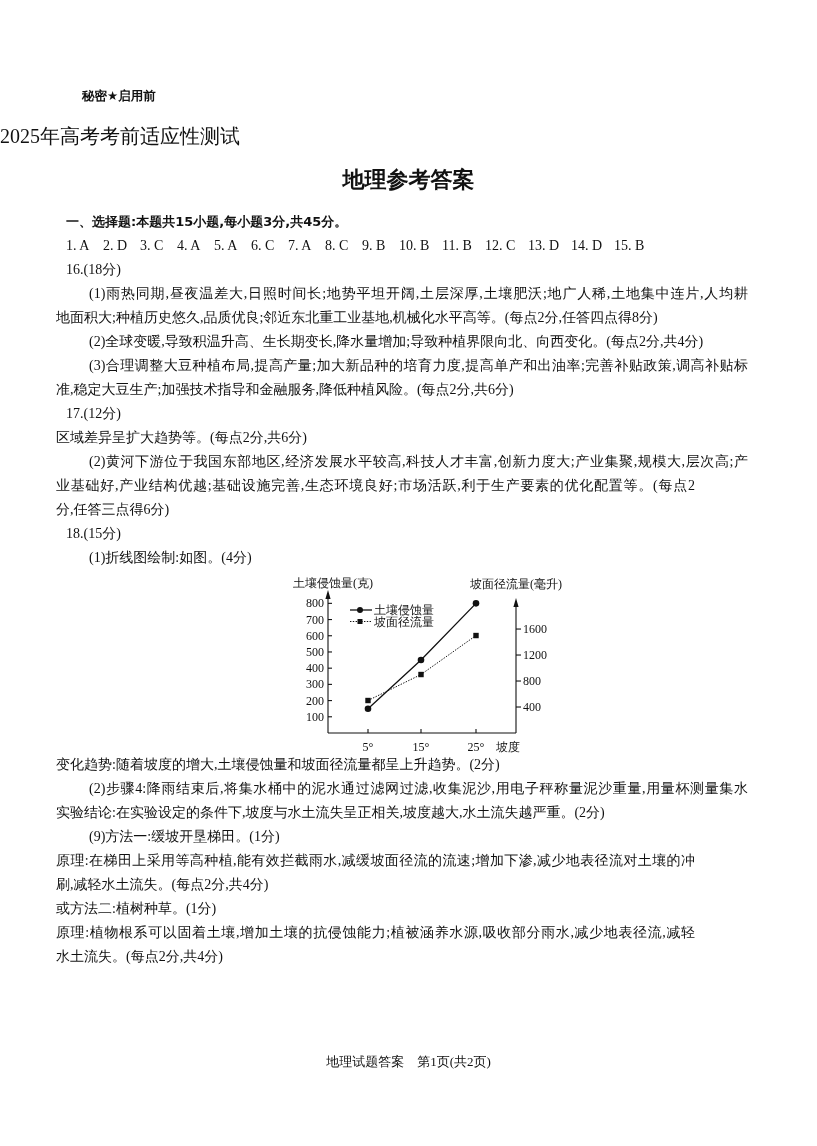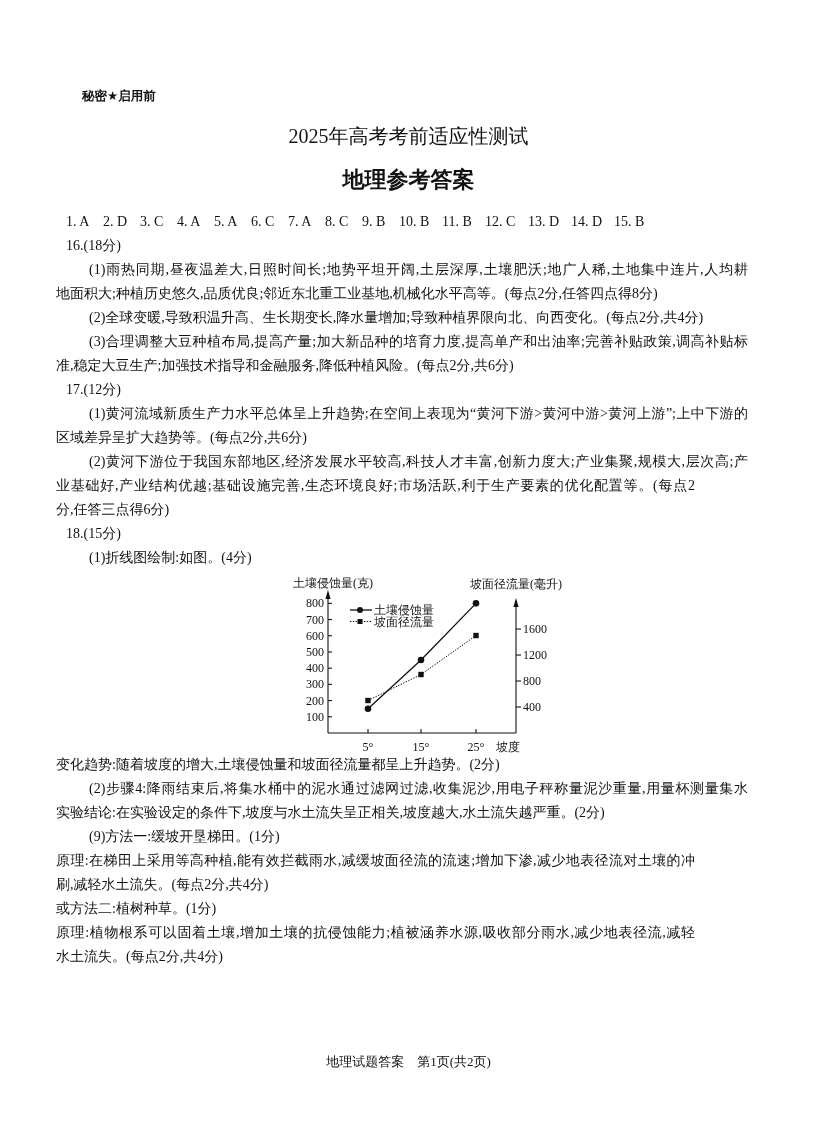--- a/index.html
+++ b/index.html
@@ -1,20 +1,20 @@
 <!DOCTYPE html>
 <html><head>
   <meta charset="utf-8">
   <style>
     html, body { margin:0; padding:0; background:#ffffff; }
     body { width:817px; height:1146px; position:relative; overflow:hidden; color:#111; }
     .serif { font-family:"Liberation Serif","DejaVu Serif",serif; }
     .sans { font-family:"DejaVu Sans","Liberation Sans",sans-serif; }
     #confidential { position:absolute; left:66px; top:87px; font-size:12.5px; font-weight:bold; line-height:18px;margin-left:16px; }
-    #title1 { position:absolute; left:0; width:817px; top:122px; text-align:center; font-size:20px; line-height:28px; }
+    #title1 { position:absolute; left:0; width:817px; top:122px; font-size:20px; line-height:28px; }
     #title2 { position:absolute; left:0; width:817px; top:166px; text-align:center; font-size:22px; font-weight:bold; line-height:28px; }
     #body { position:absolute; left:0; top:210px; width:817px; }
     .line { height:24px; line-height:24px; font-size:14px; font-family:"Liberation Serif","DejaVu Serif",serif; white-space:normal; overflow:visible; }
     .l0 { margin-left:66px; width:682px; }
     .l1 { margin-left:89px; width:659px; }
     .l2 { margin-left:56px; width:639px; }
     .j { text-align:justify; text-align-last:justify; }
     .h { font-family:"DejaVu Sans","Liberation Sans",sans-serif; font-weight:bold; font-size:13px; }
     .answers { margin-left:66px; width:700px; height:24px; line-height:24px; font-size:14px; font-family:"Liberation Serif","DejaVu Serif",serif; white-space:nowrap; }
     .answers span { display:inline-block; width:37px; }
@@ -26,34 +26,34 @@
   </style>
 </head>
 <body>
 
 <div id="confidential" class="sans">秘密★启用前</div>
 <div id="title1" class="serif">2025年高考考前适应性测试</div>
 <div id="title2" class="sans">地理参考答案</div>
 
 <div id="body">
 
+  <div class="line l0 h">一、选择题:本题共15小题,每小题3分,共45分。</div>
   <div class="answers">
     <span>1. A</span><span>2. D</span><span>3. C</span><span>4. A</span><span>5. A</span><span>6. C</span><span>7. A</span><span>8. C</span><span>9. B</span><span class="w">10. B</span><span class="w">11. B</span><span class="w">12. C</span><span class="w">13. D</span><span class="w">14. D</span><span class="w">15. B</span>
   </div>
 
 
   <div class="line l0">16.(18分)</div>
   <div class="line l1 j">(1)雨热同期,昼夜温差大,日照时间长;地势平坦开阔,土层深厚,土壤肥沃;地广人稀,土地集中连片,人均耕</div>
   <div class="line l2">地面积大;种植历史悠久,品质优良;邻近东北重工业基地,机械化水平高等。(每点2分,任答四点得8分)</div>
   <div class="line l1">(2)全球变暖,导致积温升高、生长期变长,降水量增加;导致种植界限向北、向西变化。(每点2分,共4分)</div>
   <div class="line l1 j">(3)合理调整大豆种植布局,提高产量;加大新品种的培育力度,提高单产和出油率;完善补贴政策,调高补贴标</div>
   <div class="line l2">准,稳定大豆生产;加强技术指导和金融服务,降低种植风险。(每点2分,共6分)</div>
 
   <div class="line l0">17.(12分)</div>
-  <div class="line l1 j">(1)黄河流域新质生产力水平总体呈上升趋势;在空间上表现为“黄河下游&gt;黄河中游&gt;黄河上游”;上中下游的</div>
   <div class="line l2">区域差异呈扩大趋势等。(每点2分,共6分)</div>
   <div class="line l1 j">(2)黄河下游位于我国东部地区,经济发展水平较高,科技人才丰富,创新力度大;产业集聚,规模大,层次高;产</div>
   <div class="line l2 j">业基础好,产业结构优越;基础设施完善,生态环境良好;市场活跃,利于生产要素的优化配置等。(每点2</div>
   <div class="line l2">分,任答三点得6分)</div>
 
   <div class="line l0">18.(15分)</div>
   <div class="line l1">(1)折线图绘制:如图。(4分)</div>
 
   <div id="chart-block">
     <svg id="chart-svg" width="300" height="185" viewBox="0 0 300 185">

